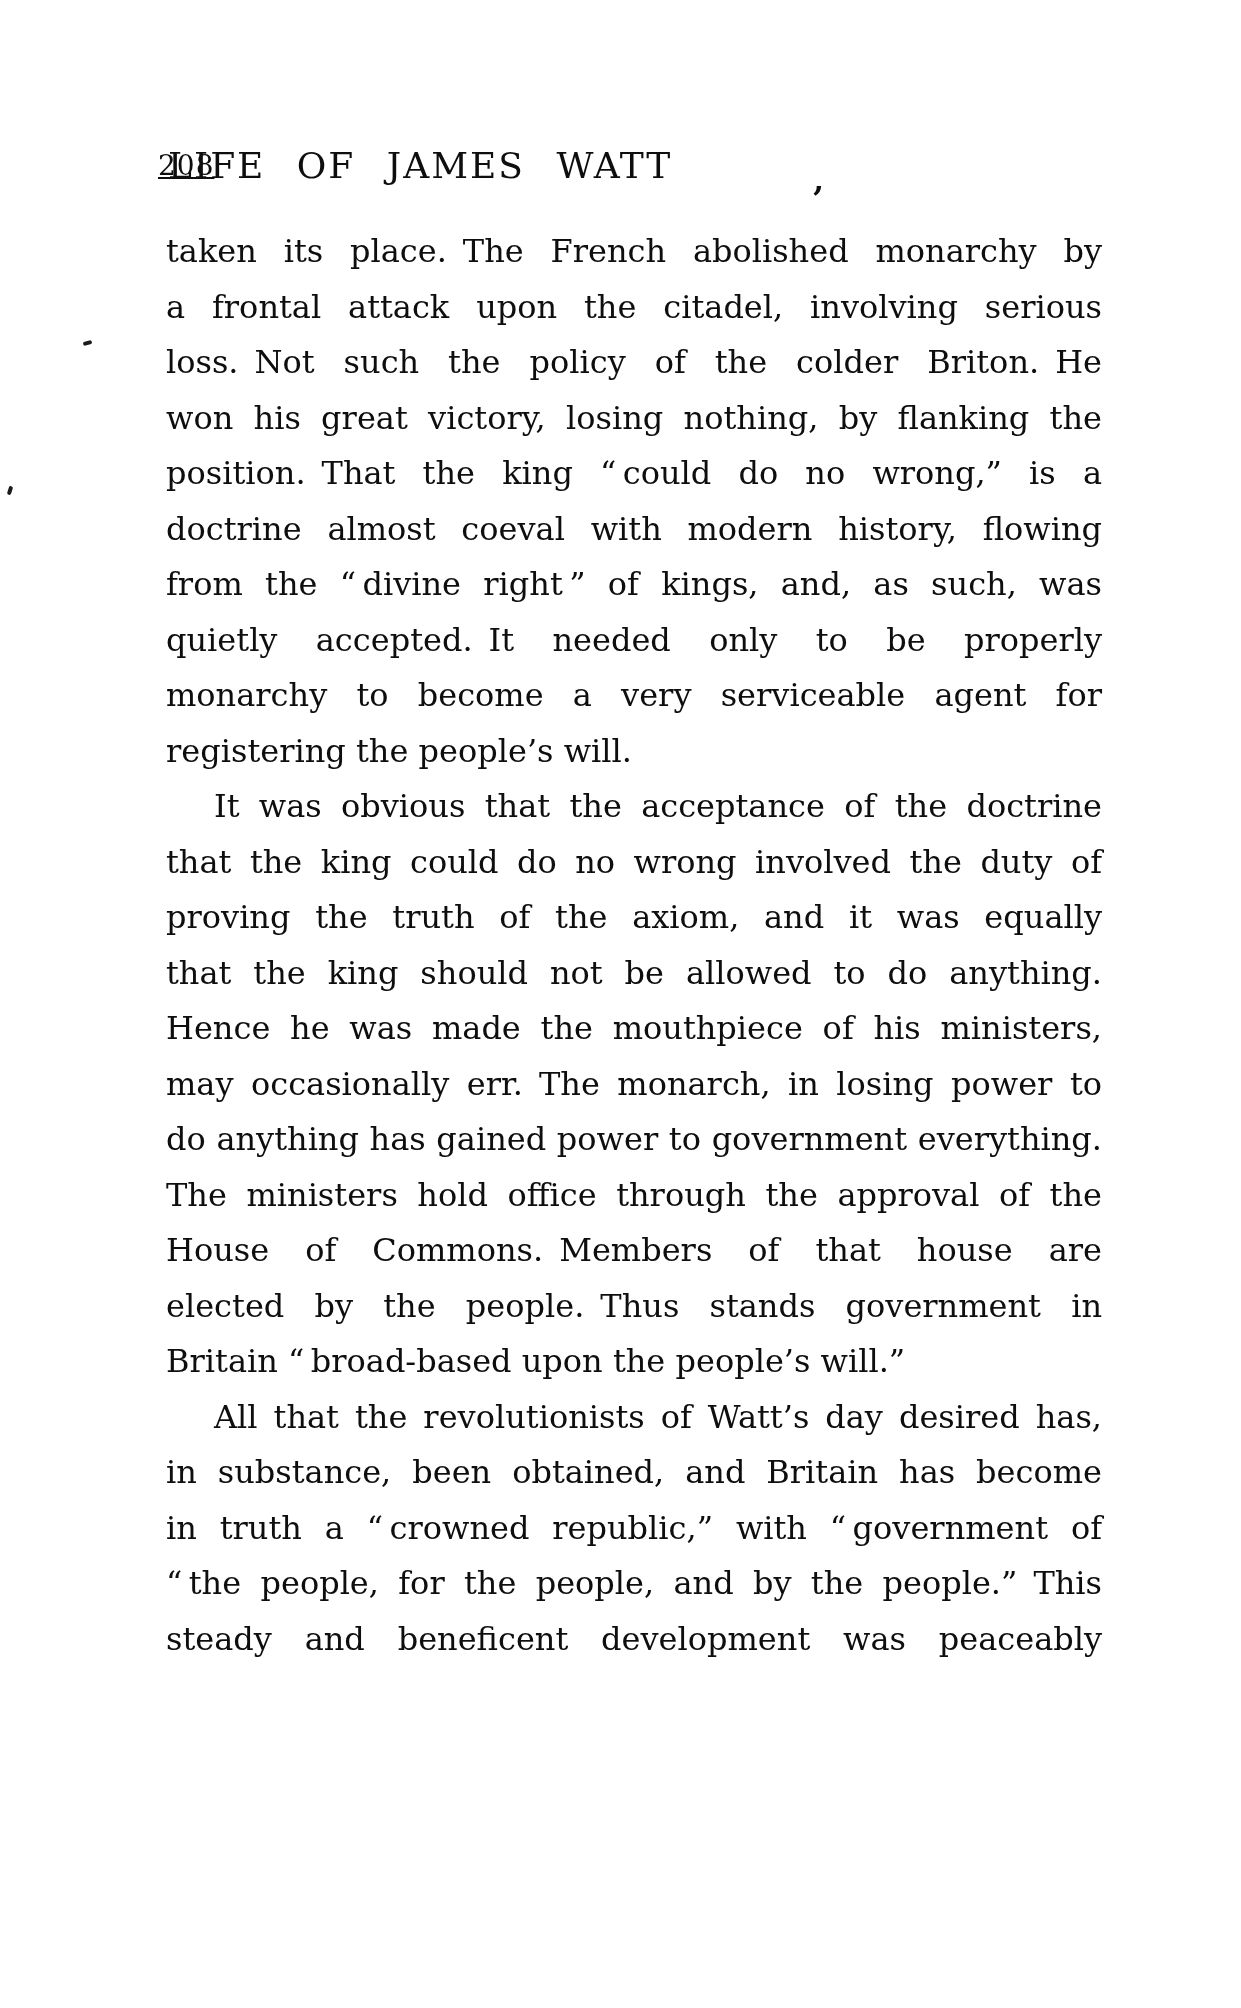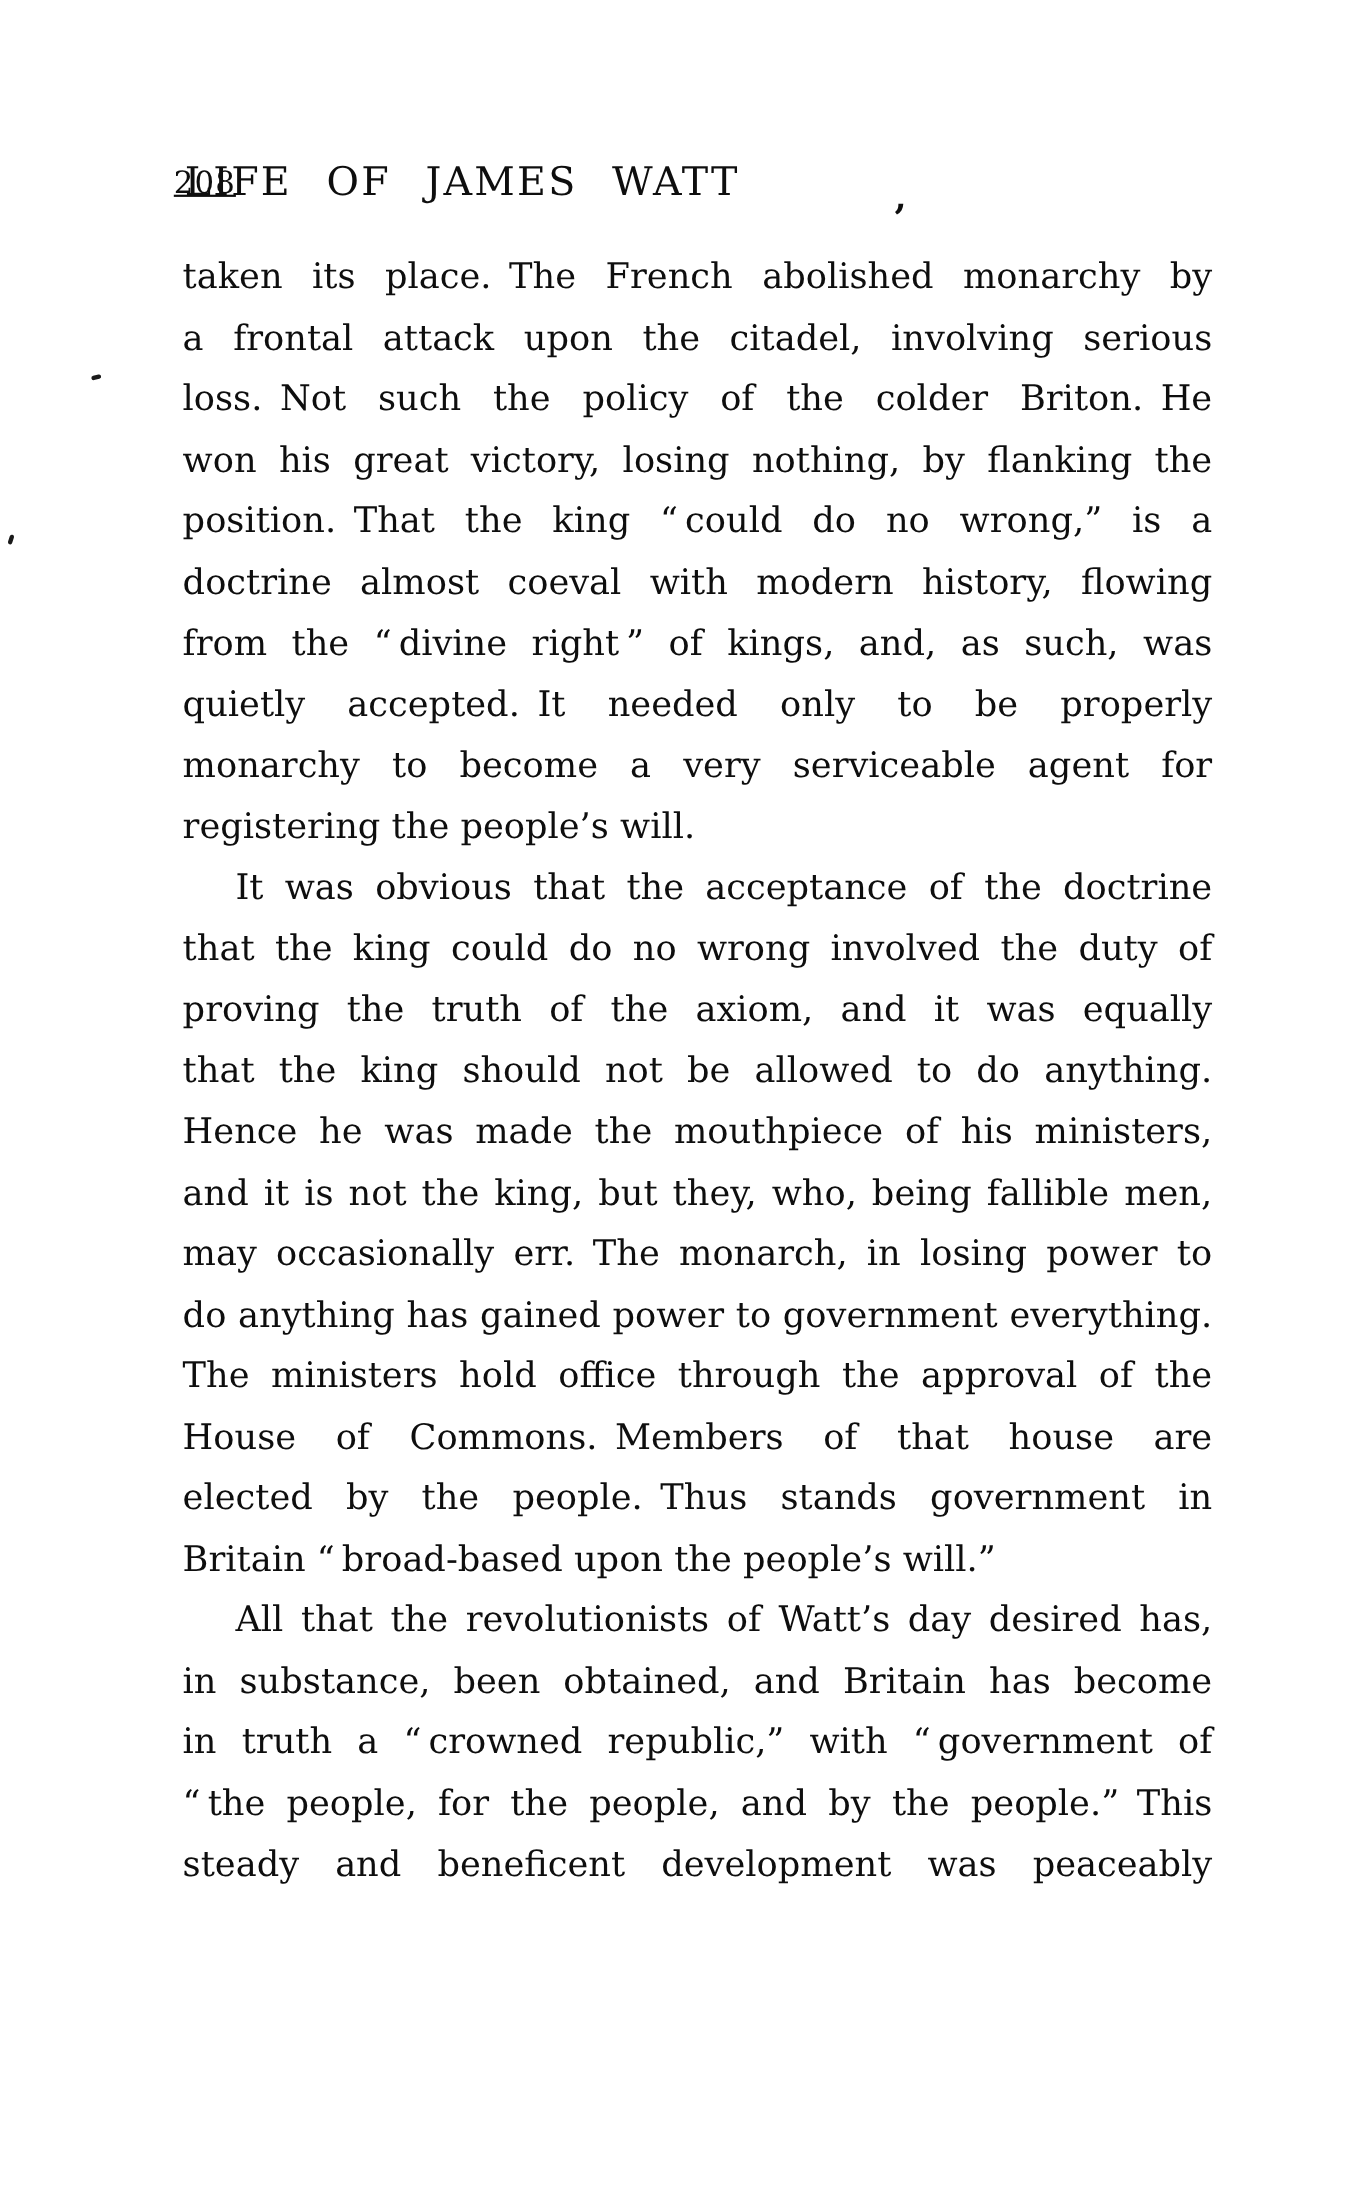--- a/index.html
+++ b/index.html
@@ -111,21 +111,20 @@
       <div class="line j">doctrine almost coeval with modern history, flowing</div>
       <div class="line j">from the “ divine right ” of kings, and, as such, was</div>
       <div class="line j">quietly accepted. It needed only to be properly</div>
       <div class="line j">monarchy to become a very serviceable agent for</div>
       <div class="line">registering the people’s will.</div>
       <div class="line j ind">It was obvious that the acceptance of the doctrine</div>
       <div class="line j">that the king could do no wrong involved the duty of</div>
       <div class="line j">proving the truth of the axiom, and it was equally</div>
       <div class="line j">that the king should not be allowed to do anything.</div>
       <div class="line j">Hence he was made the mouthpiece of his ministers,</div>
-      <div class="line j">and it is not the king, but they, who, being fallible men,</div>
       <div class="line j">may occasionally err. The monarch, in losing power to</div>
       <div class="line j">do anything has gained power to government everything.</div>
       <div class="line j">The ministers hold office through the approval of the</div>
       <div class="line j">House of Commons. Members of that house are</div>
       <div class="line j">elected by the people. Thus stands government in</div>
       <div class="line">Britain “ broad-based upon the people’s will.”</div>
       <div class="line j ind">All that the revolutionists of Watt’s day desired has,</div>
       <div class="line j">in substance, been obtained, and Britain has become</div>
       <div class="line j">in truth a “ crowned republic,” with “ government of</div>
       <div class="line j">“ the people, for the people, and by the people.” This</div>

